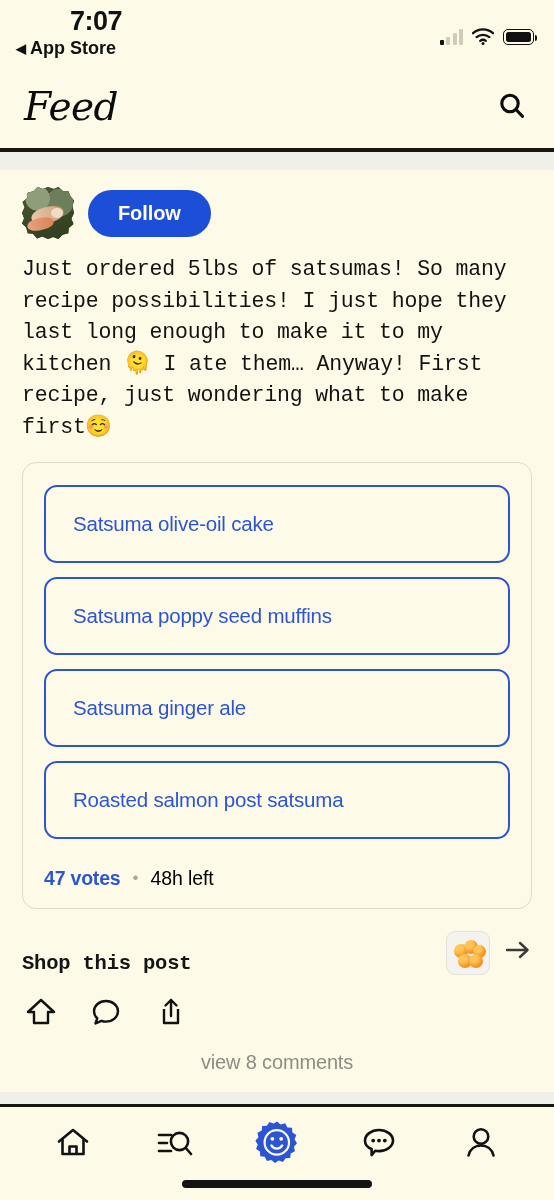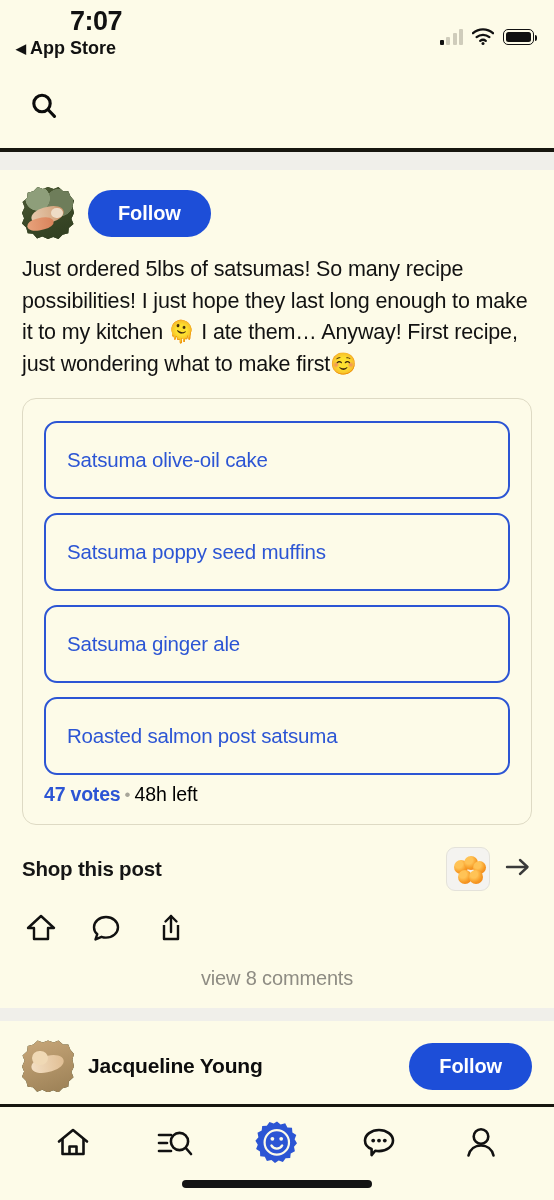--- a/index.html
+++ b/index.html
@@ -77,42 +77,42 @@
   .post-time { font-size:19px; color:#9A988E; line-height:1.2; margin-top:1px; }
   .follow-btn {
     flex:0 0 auto; background:#1d4ed8; color:#FFFFFF; border:none;
     font-family:"Liberation Sans", sans-serif; font-size:20px; font-weight:600;
     padding:12px 30px; border-radius:30px; letter-spacing:-0.1px; cursor:pointer;
   }
 
   .post-text {
     margin-top:14px; font-size:21.5px; line-height:1.47; color:#121212; letter-spacing:-0.15px;
   }
-  .emoji { font-family:Liberation Sans, sans-serif; }
+  .emoji { font-family:Liberation Mono, monospace; }
 
   
   .poll {
     margin-top:18px; border:1.5px solid #DEDAC4; border-radius:14px;
     padding:22px 21px 18px 21px;
   }
   .poll-opt {
     display:block; width:100%; text-align:left; background:transparent;
     border:2.6px solid #2C55D4; border-radius:13px;
     color:#2C55D4; font-family:"Liberation Sans", sans-serif;
     font-size:20.5px; letter-spacing:-0.2px;
-    padding:25px 21px; margin-bottom:14px; cursor:pointer;
+    padding:25px 27px; margin-bottom:14px; cursor:pointer;
   }
   .poll-opt:last-of-type { margin-bottom:0; }
-  .poll-foot { margin-top:8px; display:flex; align-items:center; gap:4px; font-size:19.5px; }
+  .poll-foot { margin-top:28px; display:flex; align-items:center; gap:12px; font-size:19.5px; }
   .votes { color:#2C55D4; font-weight:bold; letter-spacing:-0.2px; }
   .dot-sep { color:#A8A69A; font-size:17px; }
   .time-left { color:#000000; letter-spacing:-0.1px; }
 
   
-  .shop-row { margin-top:22px; display:flex; align-items:center; justify-content:space-between; }
+  .shop-row { margin-top:22px; display:flex; align-items:flex-end; justify-content:space-between;font-family:Liberation Mono, monospace; }
   .shop-label { font-size:20.5px; font-weight:600; color:#151515; letter-spacing:-0.2px; }
   .shop-right { display:flex; align-items:center; gap:14px; }
   .product-thumb {
     width:44px; height:44px; border-radius:9px; background:#F4F3F0;
     border:1px solid #E4E2DA; position:relative; overflow:hidden;
   }
   .product-thumb .o { position:absolute; border-radius:50%;
     background:radial-gradient(circle at 34% 30%, #FFC356 0 28%, #F79A24 60%, #E8760F 100%); }
   .o1{ left:7px;  top:12px; width:14px; height:14px; }
   .o2{ left:17px; top:8px;  width:14px; height:14px; }
@@ -161,20 +161,21 @@
           <circle cx="11" cy="15.4" r="1.5" fill="#111"></circle>
         </svg>
       </span>
       <span class="battery">
           <span></span>
         </span>
     </div>
   </div>
 
   <div class="header">
+    <div class="brand">Feed</div>
     <div class="search-btn">
       <svg width="30" height="30" viewBox="0 0 30 30">
         <circle cx="13" cy="12.5" r="8.2" fill="none" stroke="#0B0B0B" stroke-width="3.1"></circle>
         <line x1="19.2" y1="18.8" x2="25.5" y2="25.4" stroke="#0B0B0B" stroke-width="3.1" stroke-linecap="round"></line>
       </svg>
     </div>
   </div>
   <div class="hr-dark"></div>
   <div class="gap-band"></div>
 

